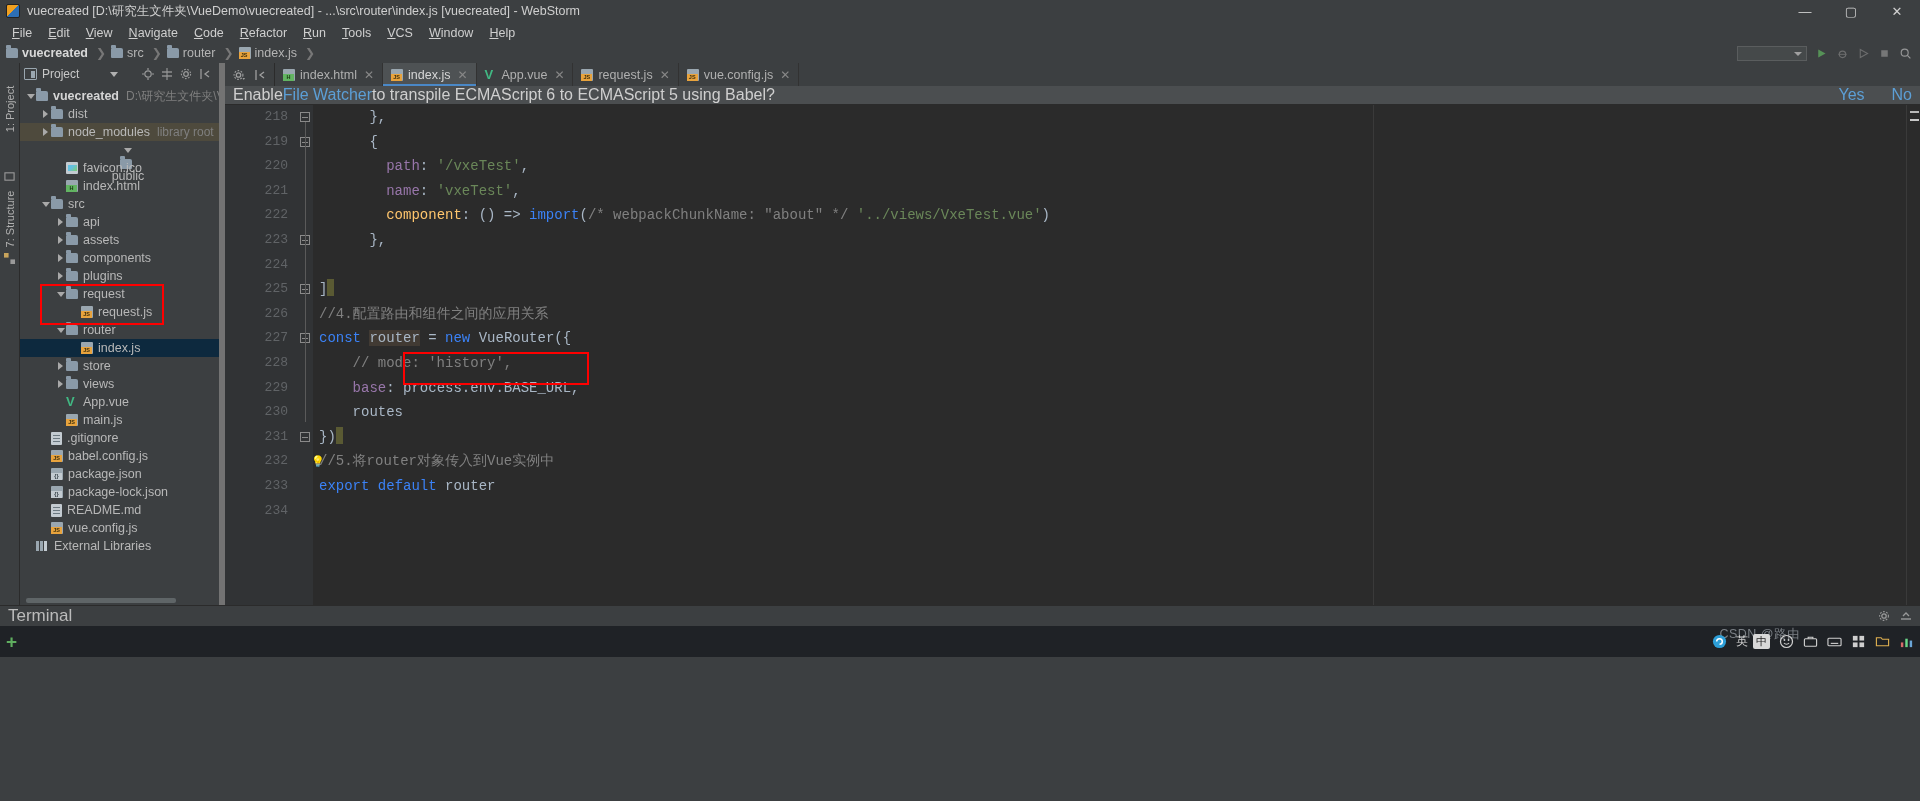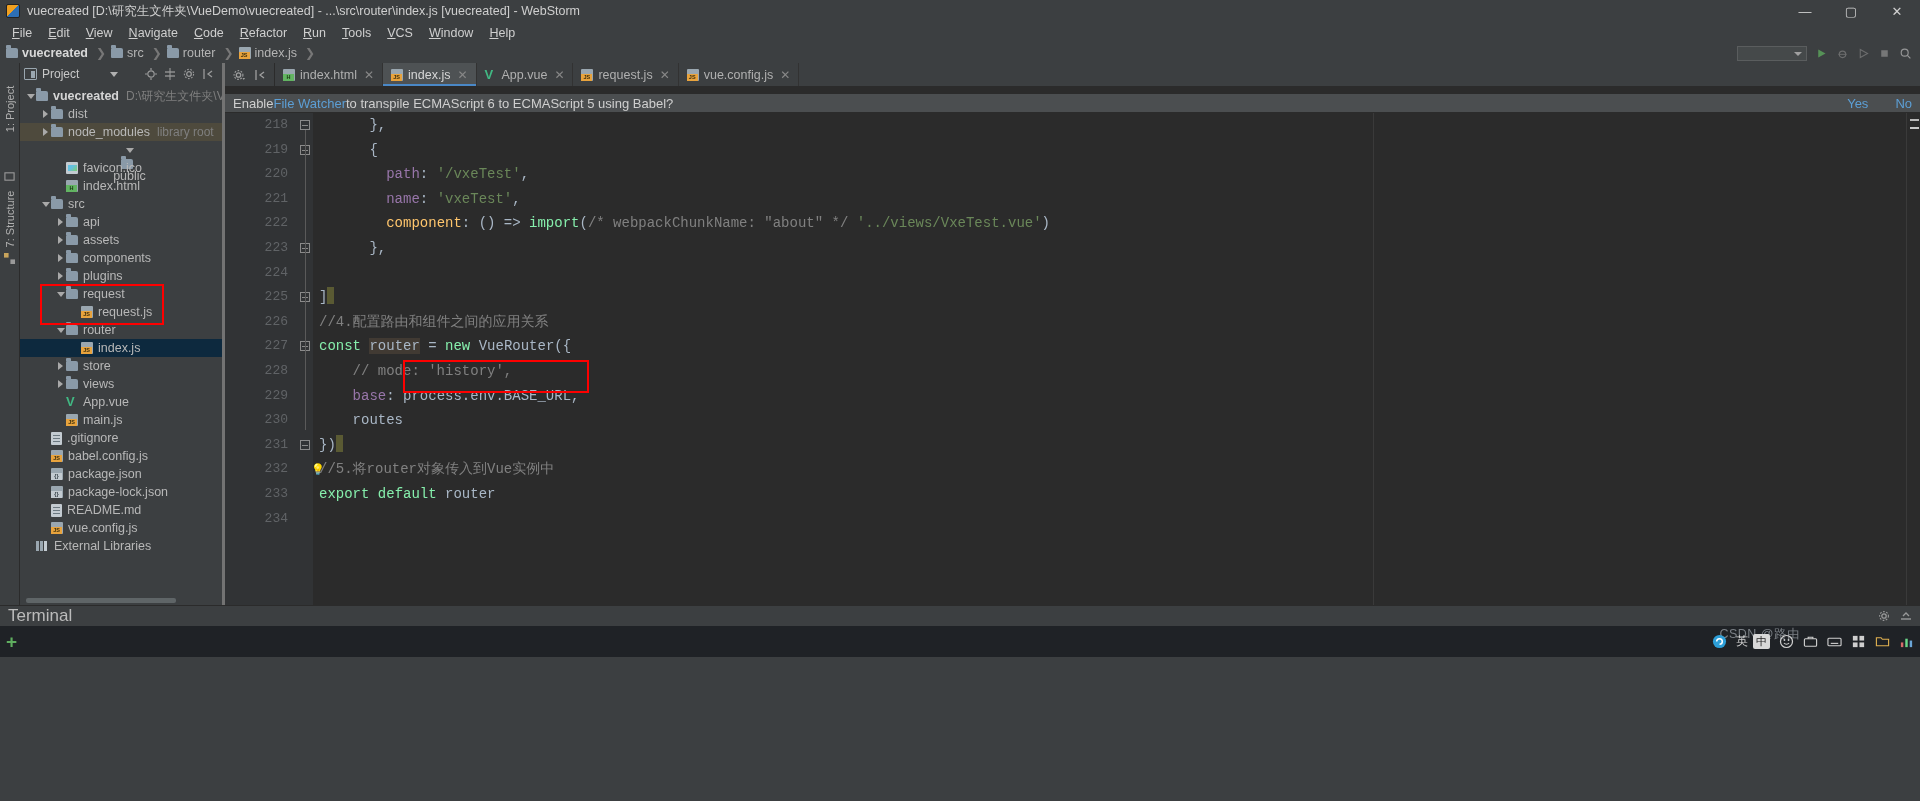--- a/index.html
+++ b/index.html
@@ -50,21 +50,21 @@
   .rail { width:20px; background:#3c3f41; position:relative; flex:none;
     border-right:1px solid #2b2b2b; }
   .rail-lbl { position:absolute; left:-20px; width:60px; transform:rotate(-90deg);
     font-size:11px; color:#b0b0b0; text-align:center; }
   .rail-lbl.proj { top:40px; }
   .rail-lbl.struct { top:150px; }
   .rail-ic { position:absolute; left:4px; width:11px; height:11px; }
 
   
   .proj-panel { width:205px; flex:none; background:#3c3f41; display:flex; flex-direction:column;
-    border-right:3px solid #737373; }
+    border-right:6px solid #737373; }
   .proj-head { height:22px; display:flex; align-items:center; gap:5px; padding:0 4px;
     font-size:12px; color:#c8c8c8; }
   .ph-ic { width:13px; height:12px; border:1px solid #9aa7b0; border-radius:1px; flex:none; position:relative; }
   .ph-ic:after { content:""; position:absolute; right:1px; top:2px; width:4px; height:7px; background:#9aa7b0; }
   .ph-caret { border-left:4px solid transparent; border-right:4px solid transparent;
     border-top:5px solid #b0b0b0; margin-left:26px; }
   .ph-tools { margin-left:auto; display:flex; align-items:center; gap:7px; padding-right:4px; }
   .ph-t { width:12px; height:12px; opacity:.8; }
 
   .tree { flex:1; overflow:hidden; font-size:12.5px; position:relative; padding-top:2px; }
@@ -111,39 +111,39 @@
   .tab-tools { display:flex; align-items:center; gap:9px; padding:0 8px;
     border-right:1px solid #2b2b2b; }
   .tt { width:12px; height:12px; opacity:.85; }
   .tab { display:flex; align-items:center; gap:5px; padding:0 8px; font-size:12.5px;
     color:#b0b0b0; border-right:1px solid #323232; position:relative; }
   .tab.active { background:#4e5254; color:#d6d6d6; }
   .tab.active:after { content:""; position:absolute; left:0; right:0; bottom:0; height:2px; background:#4a88c7; }
   .tab .x { color:#888; font-size:12px; margin-left:2px; }
 
   .notice { height:19px; background:#4b4e50; display:flex; align-items:center;
-    padding:0 8px; font-size:13px; color:#cfcfcf; border-bottom:1px solid #2b2b2b;margin-top:8px; }
+    padding:0 8px; font-size:16px; color:#cfcfcf; border-bottom:1px solid #2b2b2b; }
   .notice a { color:#5c9fd6; text-decoration:none; }
   .notice .yn { margin-left:auto; display:flex; gap:27px; }
   .notice .yn a { color:#5c9fd6; }
 
   .code-wrap { flex:1; display:flex; position:relative; overflow:hidden; }
   .gutter { width:72px; flex:none; background:#313335; position:relative; }
   .gl { height:24.6px; line-height:24.6px; text-align:right; padding-right:9px;
     font-family:"Liberation Mono", monospace; font-size:13px; color:#606366; }
   .fold-col { width:16px; flex:none; background:#313335; position:relative; }
   .fold { position:absolute; left:3px; width:10px; height:10px; border:1px solid #8a8a8a;
     background:#313335; }
   .fold:after { content:""; position:absolute; left:1px; top:4px; width:6px; height:1px; background:#8a8a8a; }
   .fold-line { position:absolute; left:7.5px; width:1px; background:#5a5a5a; }
 
   .code { flex:1; position:relative; background:#2b2b2b; overflow:hidden;
     font-family:"Liberation Mono", monospace; font-size:14px; }
   .cl { height:24.6px; line-height:24.6px; white-space:pre; padding-left:6px; color:#a9b7c6; }
-  .k-key   { color:#86efac; }
+  .k-key   { color:#3b82f6; }
   .k-prop  { color:#9876aa;margin-top:16px; }
   .k-str   { color:#6a8759; }
   .k-cmt   { color:#808080; }
   .k-punct { color:#a9b7c6; }
   .k-fn    { color:#ffc66d; }
   .k-ident { color:#a9b7c6; }
   .ident-hl { background:#413a33; }
   .caret-blk { display:inline-block; width:7px; height:17px; background:#5a5a33;
     vertical-align:-3px; }
   .bulb { position:absolute; width:12px; height:12px; }

